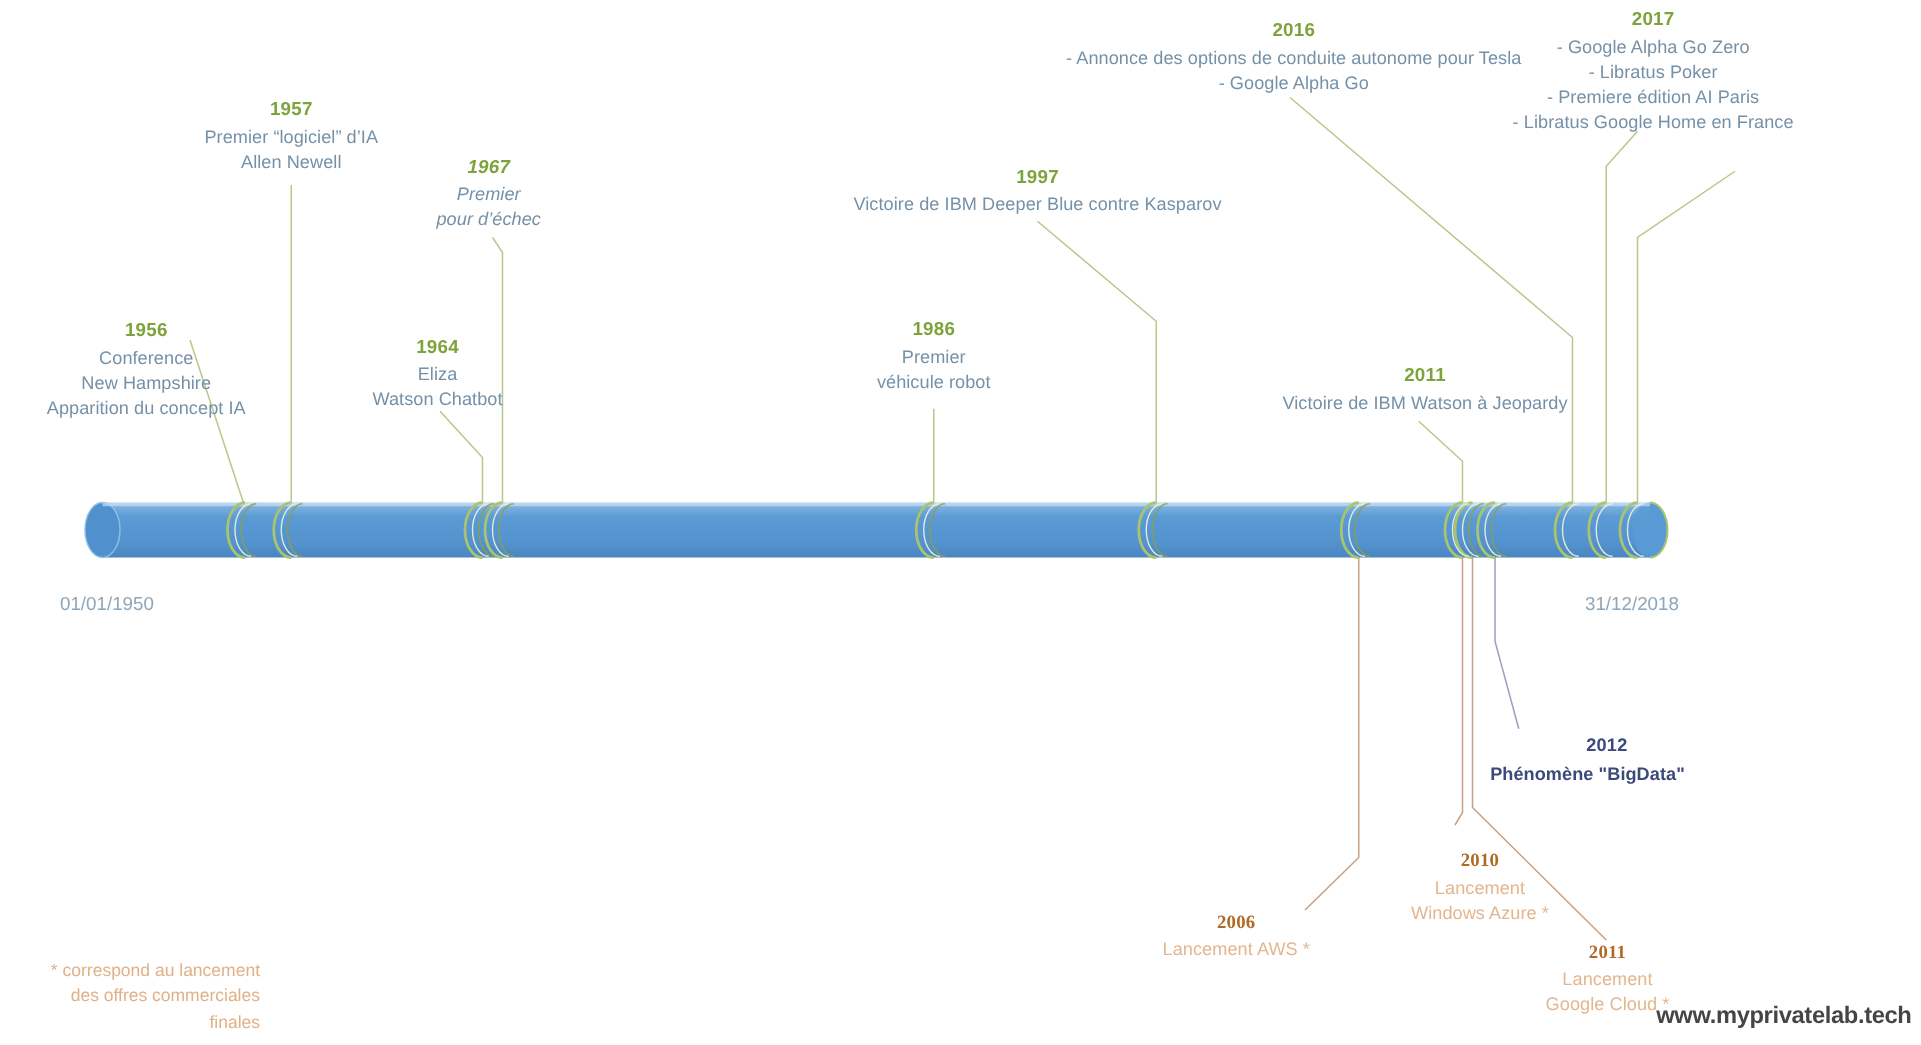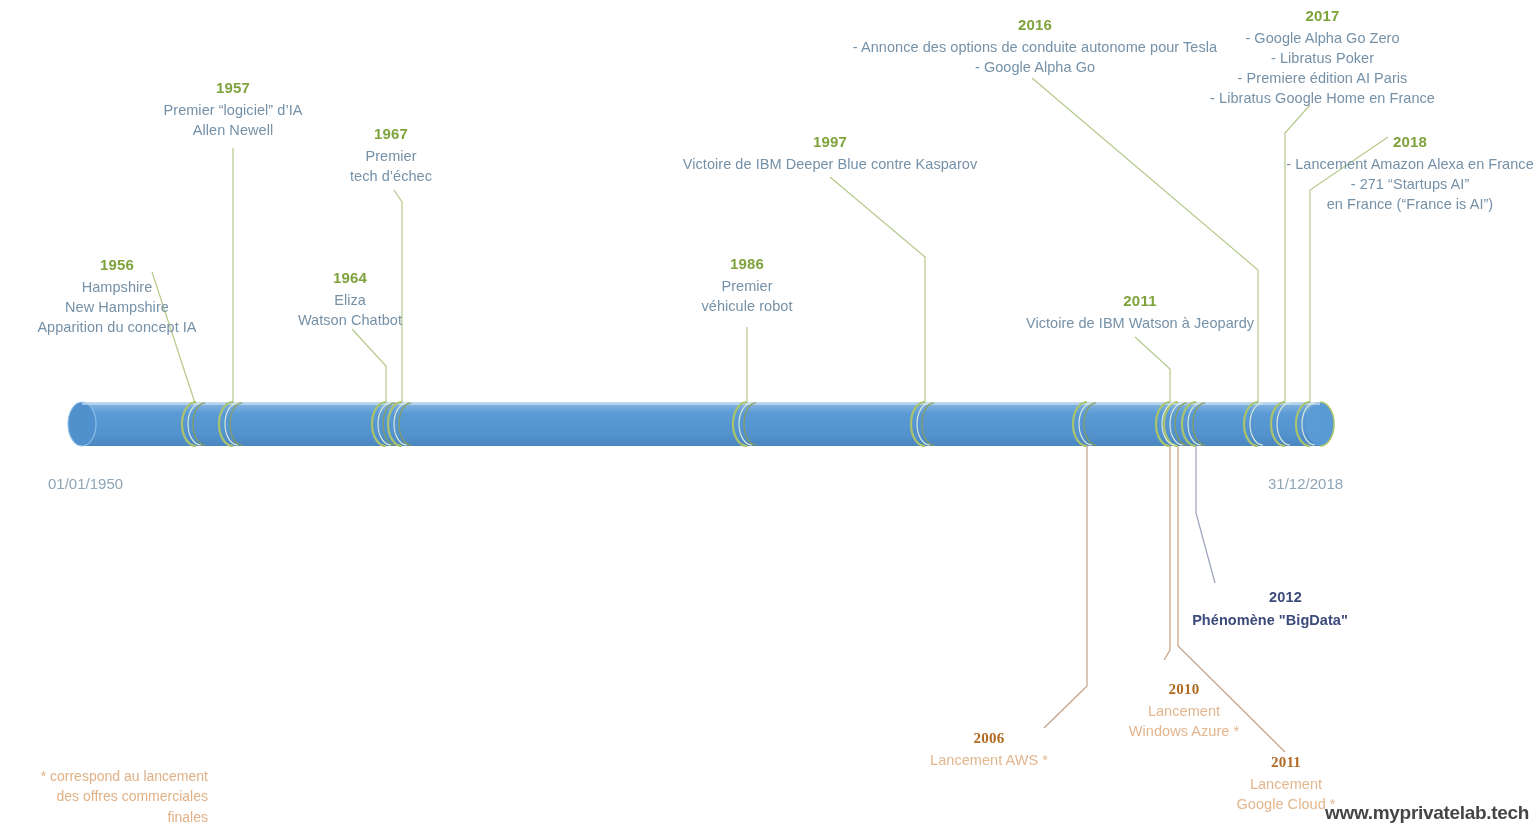--- a/index.html
+++ b/index.html
@@ -187,21 +187,21 @@
         <path d="M1096,403 A12,21 0 0 0 1096,445"></path>
         <path d="M1187,403 A12,21 0 0 0 1187,445"></path>
         <path d="M1205,403 A12,21 0 0 0 1205,445"></path>
       </g>
     </g>
   </svg>
 
   <div class="lbl" style="left:8px;top:255px;width:218px;">
     <div class="yr">1956</div>
     <div class="txt">
-      <div>Hampshire</div>
+      <div>Conference</div>
       <div>New Hampshire</div>
       <div>Apparition du concept IA</div>
     </div>
   </div>
 
   <div class="lbl" style="left:133px;top:78px;width:200px;">
     <div class="yr">1957</div>
     <div class="txt">
       <div>Premier “logiciel” d’IA</div>
       <div>Allen Newell</div>
@@ -209,25 +209,25 @@
   </div>
 
   <div class="lbl" style="left:255px;top:268px;width:190px;">
     <div class="yr">1964</div>
     <div class="txt">
       <div>Eliza</div>
       <div>Watson Chatbot</div>
     </div>
   </div>
 
-  <div class="lbl" style="left:315px;top:124px;width:152px;">
+  <div class="lbl" style="left:315px;top:124px;width:152px;font-style:italic;">
     <div class="yr">1967</div>
     <div class="txt">
       <div>Premier</div>
-      <div>tech d’échec</div>
+      <div>pour d’échec</div>
     </div>
   </div>
 
   <div class="lbl" style="left:662px;top:254px;width:170px;">
     <div class="yr">1986</div>
     <div class="txt">
       <div>Premier</div>
       <div>véhicule robot</div>
     </div>
   </div>
@@ -257,28 +257,20 @@
   <div class="lbl" style="left:1185px;top:6px;width:275px;">
     <div class="yr">2017</div>
     <div class="txt">
       <div>- Google Alpha Go Zero</div>
       <div>- Libratus Poker</div>
       <div>- Premiere édition AI Paris</div>
       <div>- Libratus Google Home en France</div>
     </div>
   </div>
 
-  <div class="lbl" style="left:1283px;top:132px;width:254px;">
-    <div class="yr">2018</div>
-    <div class="txt">
-      <div>- Lancement Amazon Alexa en France</div>
-      <div>- 271 “Startups AI”</div>
-      <div>en France (“France is AI”)</div>
-    </div>
-  </div>
 
   <div class="lbl cloud" style="left:899px;top:728px;width:180px;">
     <div class="yr">2006</div>
     <div class="txt">
       <div>Lancement AWS *</div>
     </div>
   </div>
 
   <div class="lbl cloud" style="left:1098px;top:679px;width:172px;">
     <div class="yr">2010</div>

